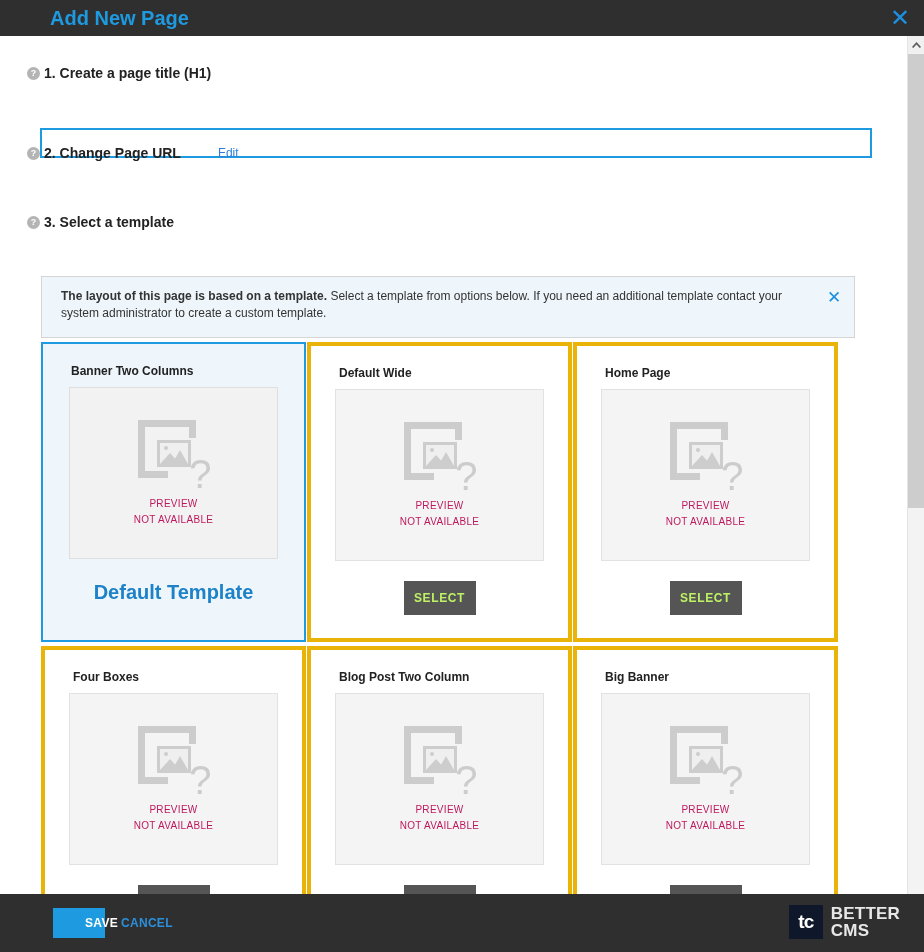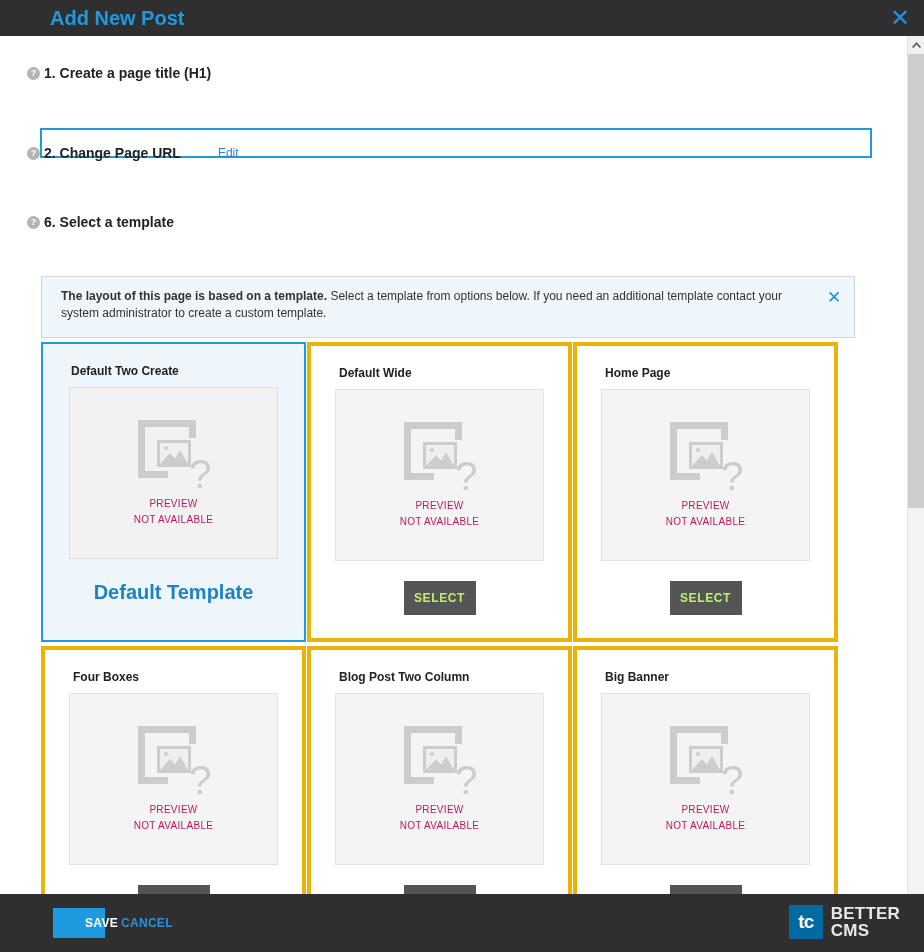--- a/index.html
+++ b/index.html
@@ -357,21 +357,21 @@
   }
   .brand {
     position: absolute;
     right: 24px;
     top: 11px;
     display: flex;
     align-items: center;
   }
   .brand-mark {
     width: 34px; height: 34px;
-    background: #0369a1;
+    background: #0f172a;
     color: #ffffff;
     font-size: 19px;
     font-weight: bold;
     line-height: 34px;
     text-align: center;
     letter-spacing: -1px;
     font-family: "Liberation Sans", sans-serif;
   }
   .brand-text {
     margin-left: 8px;
@@ -382,55 +382,55 @@
     letter-spacing: 0.2px;
   }
   .brand-text div { display: block; }
 </style>
 </head>
 <body>
 
 <div id="app">
 
   <div class="modal-header">
-    <div class="modal-title">Add New Post</div>
+    <div class="modal-title">Add New Page</div>
     <div class="header-close">✕</div>
   </div>
 
   <div class="modal-body">
     <div class="content">
 
       <div class="step-row" style="position:absolute; top:29px;">
         <span class="help-icon">?</span>
         <span class="step-label">1. Create a page title (H1)</span>
       </div>
       <input class="title-input" type="text" placeholder="" style="">
 
       <div class="step-row" style="position:absolute; top:109px;">
         <span class="help-icon">?</span>
         <span class="step-label">2. Change Page URL</span>
         <span class="edit-link">Edit</span>
       </div>
 
       <div class="step-row" style="position:absolute; top:178px;">
         <span class="help-icon">?</span>
-        <span class="step-label">6. Select a template</span>
+        <span class="step-label">3. Select a template</span>
       </div>
 
       <div class="info-banner">
         <div class="info-text">
           <b>The layout of this page is based on a template.</b><span> Select a template from options below. If you need an additional template contact your system administrator to create a custom template.</span>
         </div>
         <div class="info-close">✕</div>
       </div>
 
       <div class="template-grid">
         <div class="template-row" id="row0">
             <div class="template-card selected">
-              <div class="tpl-name">Default Two Create</div>
+              <div class="tpl-name">Banner Two Columns</div>
               <div class="tpl-thumb sel">
                 <div class="noimg-glyph">
                   <div class="noimg-frame"></div>
                   <div class="noimg-photo">
                     <div class="noimg-photo-inner">
                       <div class="noimg-dot"></div>
                       <div class="noimg-mtn"></div>
                       <div class="noimg-mtn2"></div>
                     </div>
                   </div>

